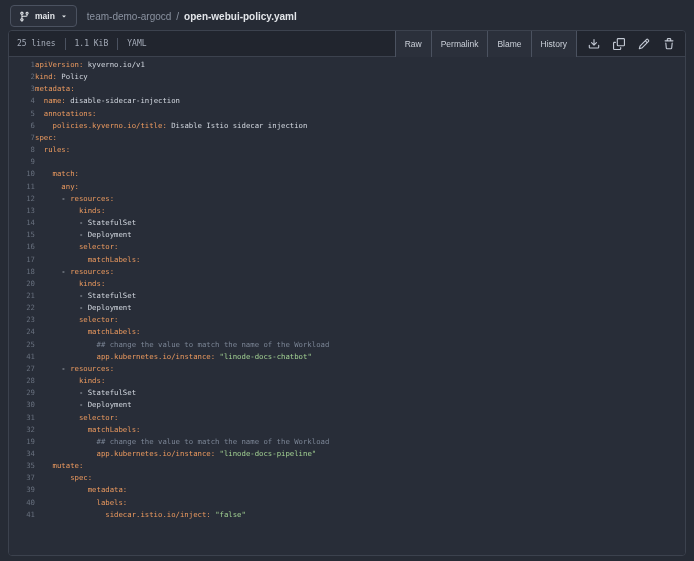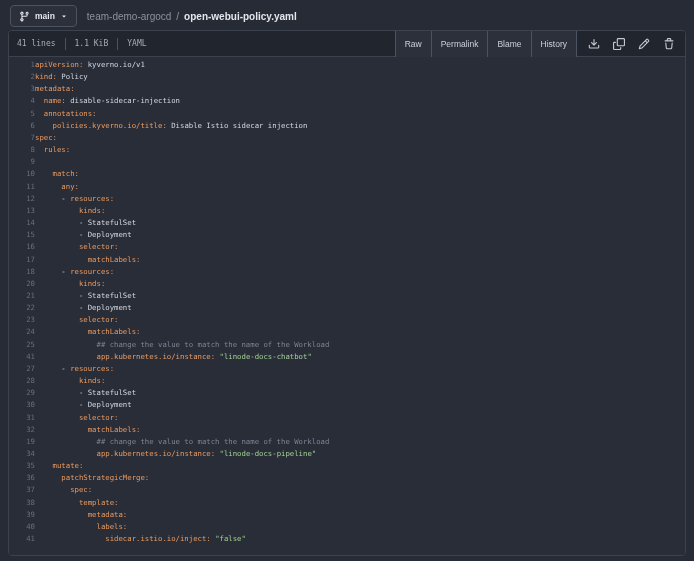--- a/index.html
+++ b/index.html
@@ -90,21 +90,21 @@
   <div class="breadcrumb">
     <a class="crumb-repo">team-demo-argocd</a>
     <span class="crumb-sep">/</span>
     <span class="crumb-file">open-webui-policy.yaml</span>
   </div>
 </div>
 
 <div class="file-box">
   <div class="file-header">
     <div class="file-meta">
-      <span>41 lines</span>
+      <span>25 lines</span>
       <span class="vdiv"></span>
       <span>1.1 KiB</span>
       <span class="vdiv"></span>
       <span>YAML</span>
     </div>
     <div class="actions">
       <div class="btn-group">
         <button>Raw</button>
         <button>Permalink</button>
         <button>Blame</button>
@@ -264,30 +264,22 @@
       </div>
       <div class="code-row">
         <a class="line-num">34</a>
         <span class="line-code"><span class="tk-p">              </span><span class="tk-k">app.kubernetes.io/instance:</span><span class="tk-p"> </span><span class="tk-s">"linode-docs-pipeline"</span></span>
       </div>
       <div class="code-row">
         <a class="line-num">35</a>
         <span class="line-code"><span class="tk-p">    </span><span class="tk-k">mutate:</span></span>
       </div>
       <div class="code-row">
-        <a class="line-num">36</a>
-        <span class="line-code"><span class="tk-p">      </span><span class="tk-k">patchStrategicMerge:</span></span>
-      </div>
-      <div class="code-row">
         <a class="line-num">37</a>
         <span class="line-code"><span class="tk-p">        </span><span class="tk-k">spec:</span></span>
-      </div>
-      <div class="code-row">
-        <a class="line-num">38</a>
-        <span class="line-code"><span class="tk-p">          </span><span class="tk-k">template:</span></span>
       </div>
       <div class="code-row">
         <a class="line-num">39</a>
         <span class="line-code"><span class="tk-p">            </span><span class="tk-k">metadata:</span></span>
       </div>
       <div class="code-row">
         <a class="line-num">40</a>
         <span class="line-code"><span class="tk-p">              </span><span class="tk-k">labels:</span></span>
       </div>
       <div class="code-row">

